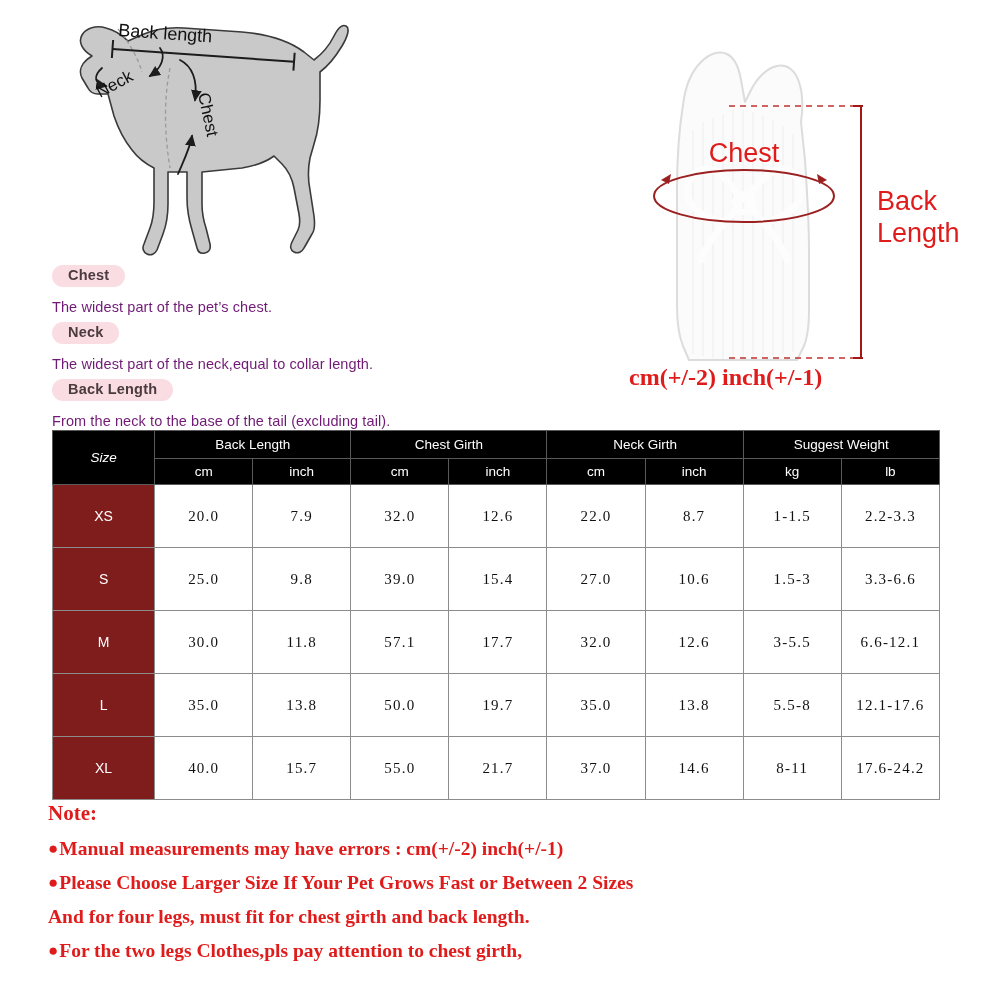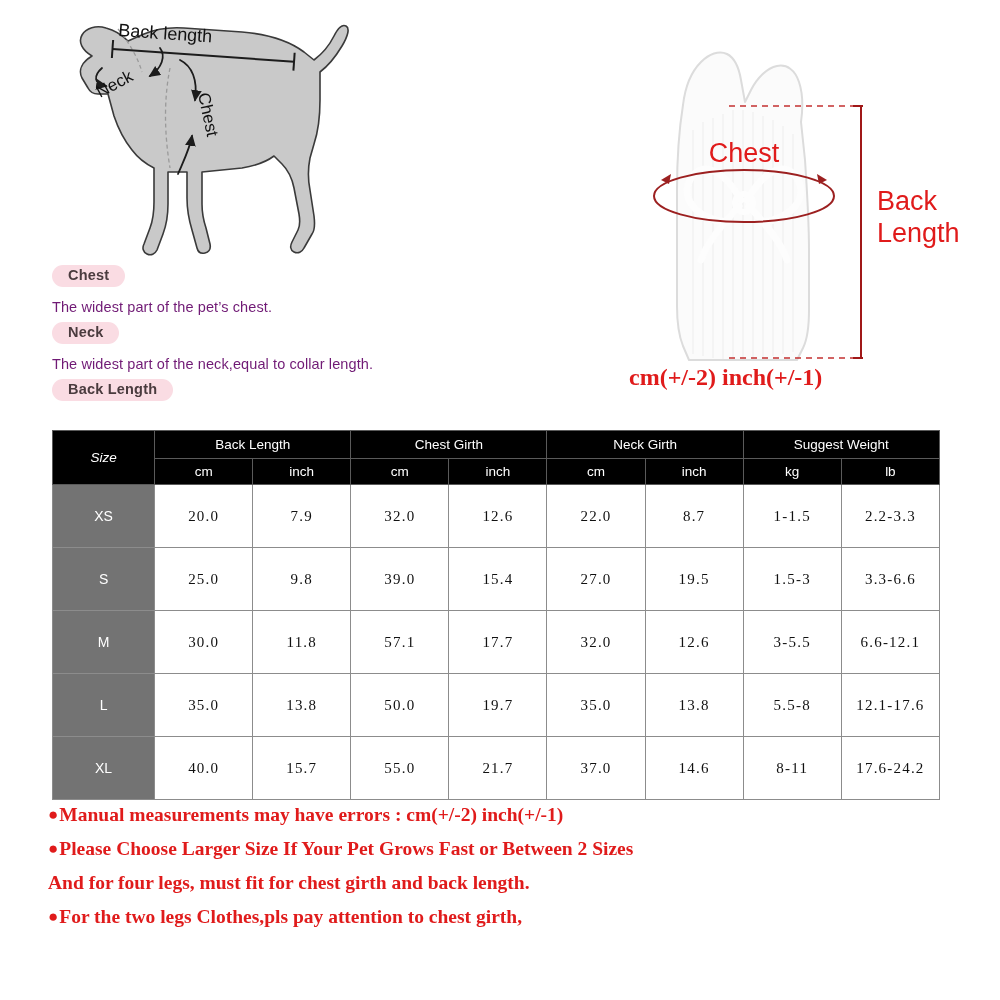--- a/index.html
+++ b/index.html
@@ -78,21 +78,21 @@
     color: #ffffff;
     border-color: #5a5a5a;
     font-family: "Liberation Sans", sans-serif;
     font-weight: 400;
     font-size: 13.5px;
   }
   th.hdr-group { height: 25px; }
   th.hdr-unit  { height: 23px; }
   th.hdr-size  { height: 48px; font-size: 14px; font-style: italic; }
   td.size-cell {
-    background: #737373;
+    background: #7f1d1d;
     color: #ffffff;
     font-family: "Liberation Sans", sans-serif;
     font-size: 14px;
     border-color: #5a5a5a;
   }
   td.val-cell {
     background: #ffffff;
     color: #111111;
     font-size: 15px;
     letter-spacing: 1.2px;
@@ -286,20 +286,21 @@
   <div class="legend-block">
     <span class="legend-badge">Chest</span>
     <div class="legend-desc">The widest part of the pet’s chest.</div>
   </div>
   <div class="legend-block">
     <span class="legend-badge">Neck</span>
     <div class="legend-desc">The widest part of the neck,equal to collar length.</div>
   </div>
   <div class="legend-block">
     <span class="legend-badge">Back Length</span>
+    <div class="legend-desc">From the neck to the base of the tail (excluding tail).</div>
   </div>
 </div>
 
 <table id="size-table">
   <colgroup>
     <col class="c-size">
       <col class="c-dat">
       <col class="c-dat">
       <col class="c-dat">
       <col class="c-dat">
@@ -339,21 +340,21 @@
       <td class="val-cell">1-1.5</td>
       <td class="val-cell">2.2-3.3</td>
     </tr>
     <tr>
       <td class="size-cell">S</td>
       <td class="val-cell">25.0</td>
       <td class="val-cell">9.8</td>
       <td class="val-cell">39.0</td>
       <td class="val-cell">15.4</td>
       <td class="val-cell">27.0</td>
-      <td class="val-cell">19.5</td>
+      <td class="val-cell">10.6</td>
       <td class="val-cell">1.5-3</td>
       <td class="val-cell">3.3-6.6</td>
     </tr>
     <tr>
       <td class="size-cell">M</td>
       <td class="val-cell">30.0</td>
       <td class="val-cell">11.8</td>
       <td class="val-cell">57.1</td>
       <td class="val-cell">17.7</td>
       <td class="val-cell">32.0</td>
@@ -380,20 +381,21 @@
       <td class="val-cell">21.7</td>
       <td class="val-cell">37.0</td>
       <td class="val-cell">14.6</td>
       <td class="val-cell">8-11</td>
       <td class="val-cell">17.6-24.2</td>
     </tr>
   </tbody>
 </table>
 
 <div id="notes">
+  <div class="note-title">Note:</div>
   <div class="note-line">
     <span class="bullet">●</span><span>Manual measurements may have errors : cm(+/-2)  inch(+/-1)</span>
   </div>
   <div class="note-line">
     <span class="bullet">●</span><span>Please Choose Larger Size If Your Pet Grows Fast or Between 2 Sizes</span>
   </div>
   <div class="note-line">And for four legs, must fit for chest girth and back length.</div>
   <div class="note-line">
     <span class="bullet">●</span><span>For the two legs Clothes,pls pay attention to chest girth,</span>
   </div>

